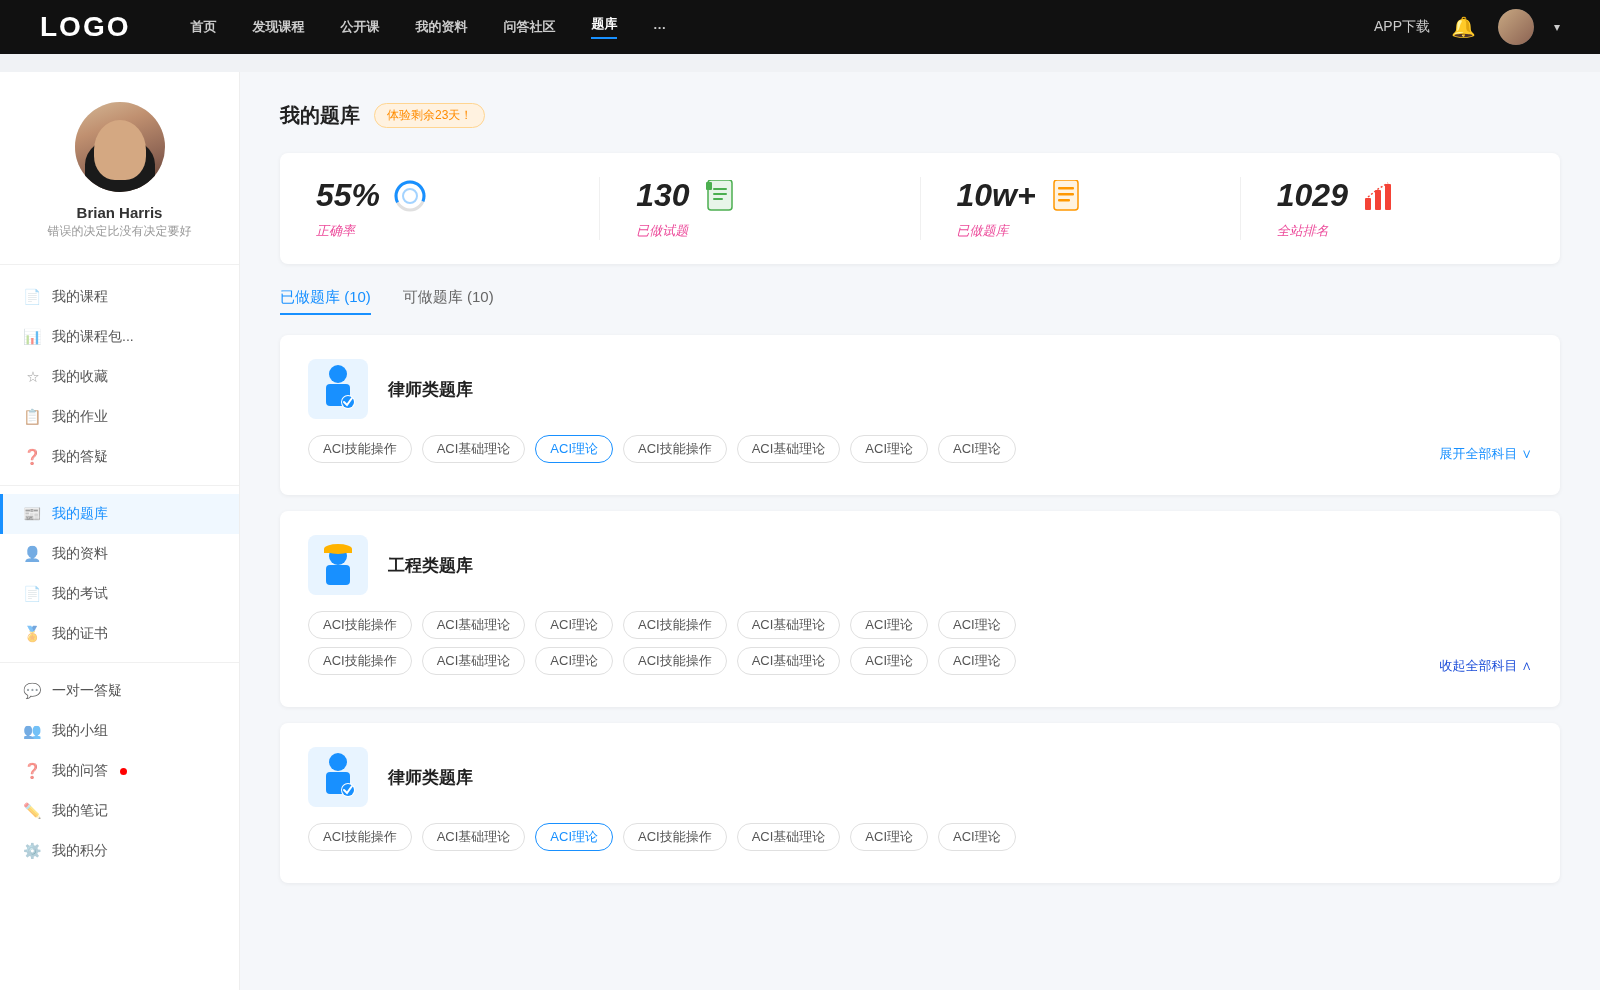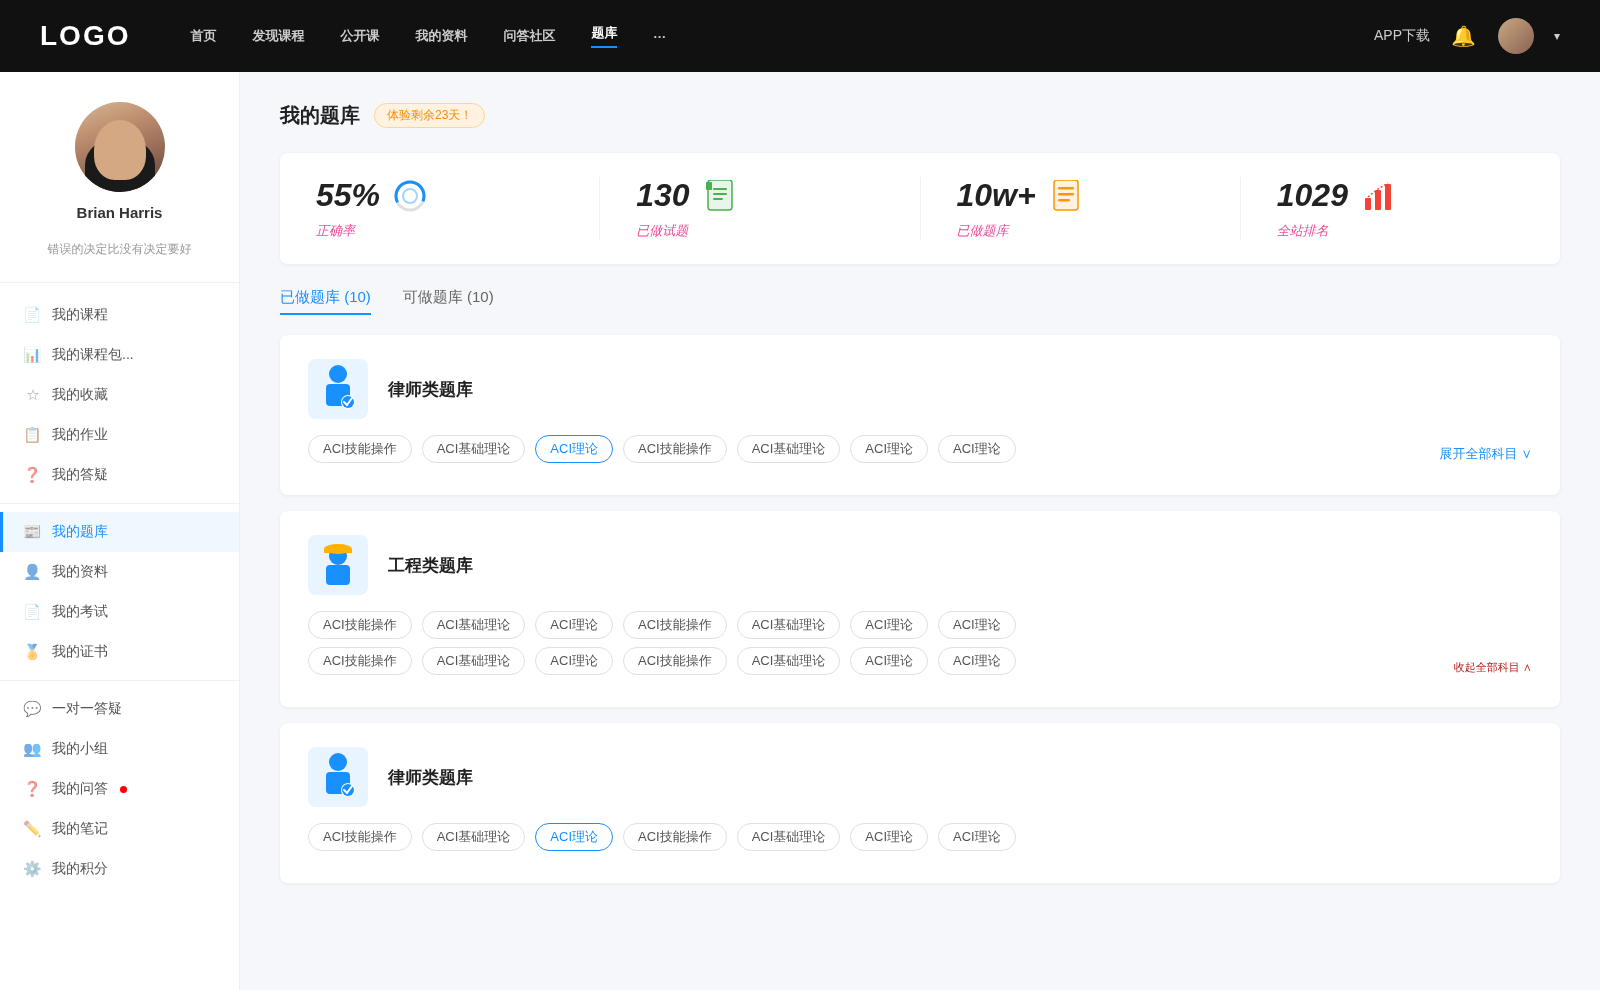--- a/index.html
+++ b/index.html
@@ -1,21 +1,21 @@
 <!DOCTYPE html>
 <html><head>
   <meta charset="utf-8">
   <style>
     * { box-sizing: border-box; margin: 0; padding: 0; }
     body { font-family: "PingFang SC", "Microsoft YaHei", sans-serif; background: #f0f2f5; color: #333; }
 
     
     .navbar {
       background: #111;
-      height: 72px;
+      height: 54px;
       display: flex;
       align-items: center;
       padding: 0 40px;
       position: fixed;
       top: 0; left: 0; right: 0;
       z-index: 100;
     }
     .navbar-logo {
       color: #fff;
       font-size: 28px;
@@ -133,21 +133,21 @@
       height: 60px;
       background: #d4a882;
       border-radius: 50% 50% 40% 40%;
       position: absolute;
       top: 18px;
     }
     .profile-name {
       font-size: 15px;
       font-weight: 600;
       color: #333;
-      margin-bottom: 20px;
+      margin-bottom: 2px;
     }
     .profile-motto {
       font-size: 12px;
       color: #999;
       text-align: center;
     }
     .sidebar-menu {
       padding: 12px 0;
     }
     .menu-item {
@@ -332,22 +332,22 @@
       color: #1890ff;
     }
     .expand-link {
       font-size: 13px;
       color: #1890ff;
       cursor: pointer;
       margin-left: auto;
       white-space: nowrap;
     }
     .collapse-link {
-      font-size: 11px;
-      color: #b91c1c;
+      font-size: 13px;
+      color: #1d4ed8;
       cursor: pointer;
       margin-left: auto;
       white-space: nowrap;
     }
     .qbank-tags-row {
       display: flex;
       align-items: flex-end;
       margin-bottom: 8px;
     }
   </style>

